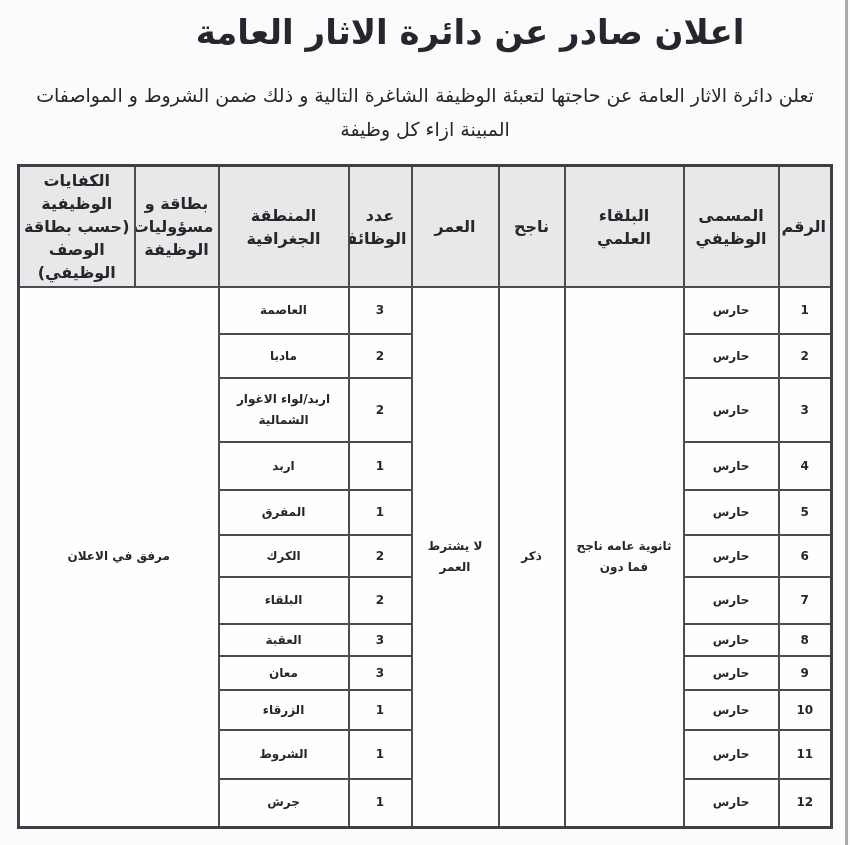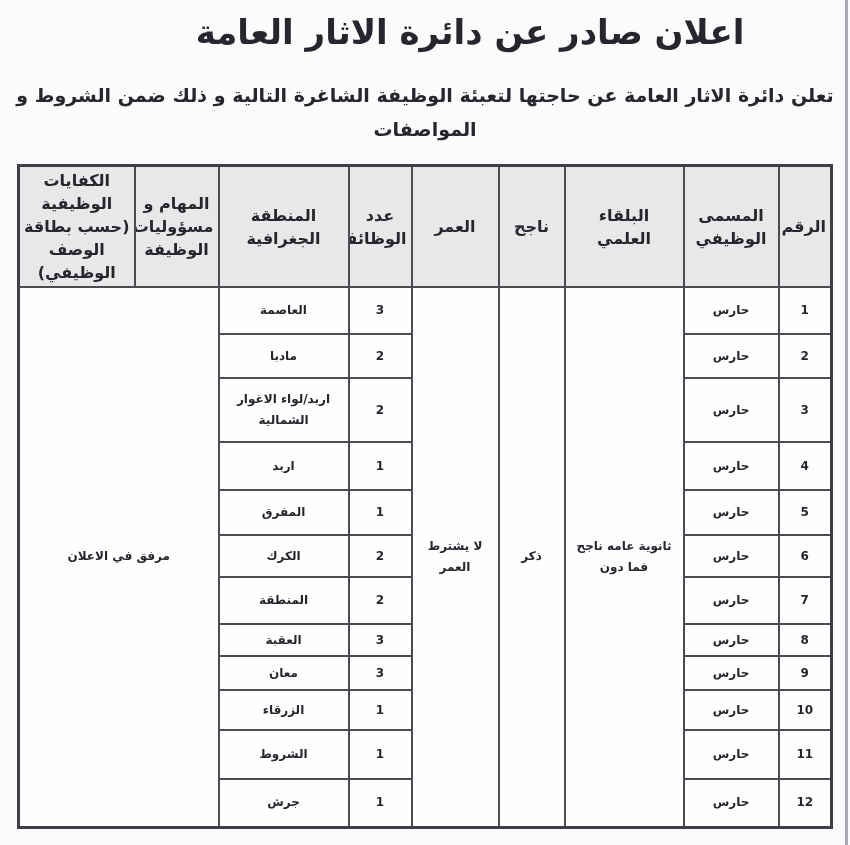--- a/index.html
+++ b/index.html
@@ -18,21 +18,21 @@
     font-size: 34px;
     font-weight: bold;
     position: relative;
     left: 45px; 
     letter-spacing: 0.5px;
   }
   .intro {
     margin-top: 26px;
     text-align: center;
     font-size: 19px;
-    font-weight: bold;
+    font-weight: normal;
     line-height: 34px;
   }
   table.announcement {
     border-collapse: collapse;
     table-layout: fixed;
     width: 813px;
     margin: 18px 17px 0 20px;
     border: 3px solid #3f3f47;
     background: #fefefe;
   }
@@ -61,20 +61,21 @@
     background: #a9a9b1;
   }
 </style>
 </head>
 <body>
 
 <div class="doc-title">اعلان صادر عن دائرة الاثار العامة</div>
 
 <div class="intro">
   <div>تعلن دائرة الاثار العامة عن حاجتها لتعبئة الوظيفة الشاغرة التالية و ذلك ضمن الشروط و المواصفات</div>
+  <div>المبينة ازاء كل وظيفة</div>
 </div>
 
 <table class="announcement">
   <colgroup>
     <col style="width:53px">
     <col style="width:95px">
     <col style="width:119px">
     <col style="width:66px">
     <col style="width:87px">
     <col style="width:63px">
@@ -84,21 +85,21 @@
   </colgroup>
   <thead>
     <tr style="height:114px;">
       <th>الرقم</th>
       <th>المسمى الوظيفي</th>
       <th>البلقاء العلمي</th>
       <th>ناجح</th>
       <th>العمر</th>
       <th>عدد الوظائف</th>
       <th>المنطقة الجغرافية</th>
-      <th>المهام و مسؤوليات الوظيفة</th>
+      <th>بطاقة و مسؤوليات الوظيفة</th>
       <th>الكفايات الوظيفية (حسب بطاقة الوصف الوظيفي)</th>
     </tr>
   </thead>
   <tbody>
       <tr style="height: 47px;">
         <td class="num">1</td>
         <td class="job">حارس</td>
         <td class="merged" rowspan="12">ثانوية عامه ناجح فما دون</td>
         <td class="merged" rowspan="12">ذكر</td>
         <td class="merged" rowspan="12">لا يشترط العمر</td>
@@ -133,21 +134,21 @@
       <tr style="height: 42px;">
         <td class="num">6</td>
         <td class="job">حارس</td>
         <td class="count">2</td>
         <td class="region">الكرك</td>
       </tr>
       <tr style="height: 47px;">
         <td class="num">7</td>
         <td class="job">حارس</td>
         <td class="count">2</td>
-        <td class="region">المنطقة</td>
+        <td class="region">البلقاء</td>
       </tr>
       <tr style="height: 32px;">
         <td class="num">8</td>
         <td class="job">حارس</td>
         <td class="count">3</td>
         <td class="region">العقبة</td>
       </tr>
       <tr style="height: 34px;">
         <td class="num">9</td>
         <td class="job">حارس</td>

